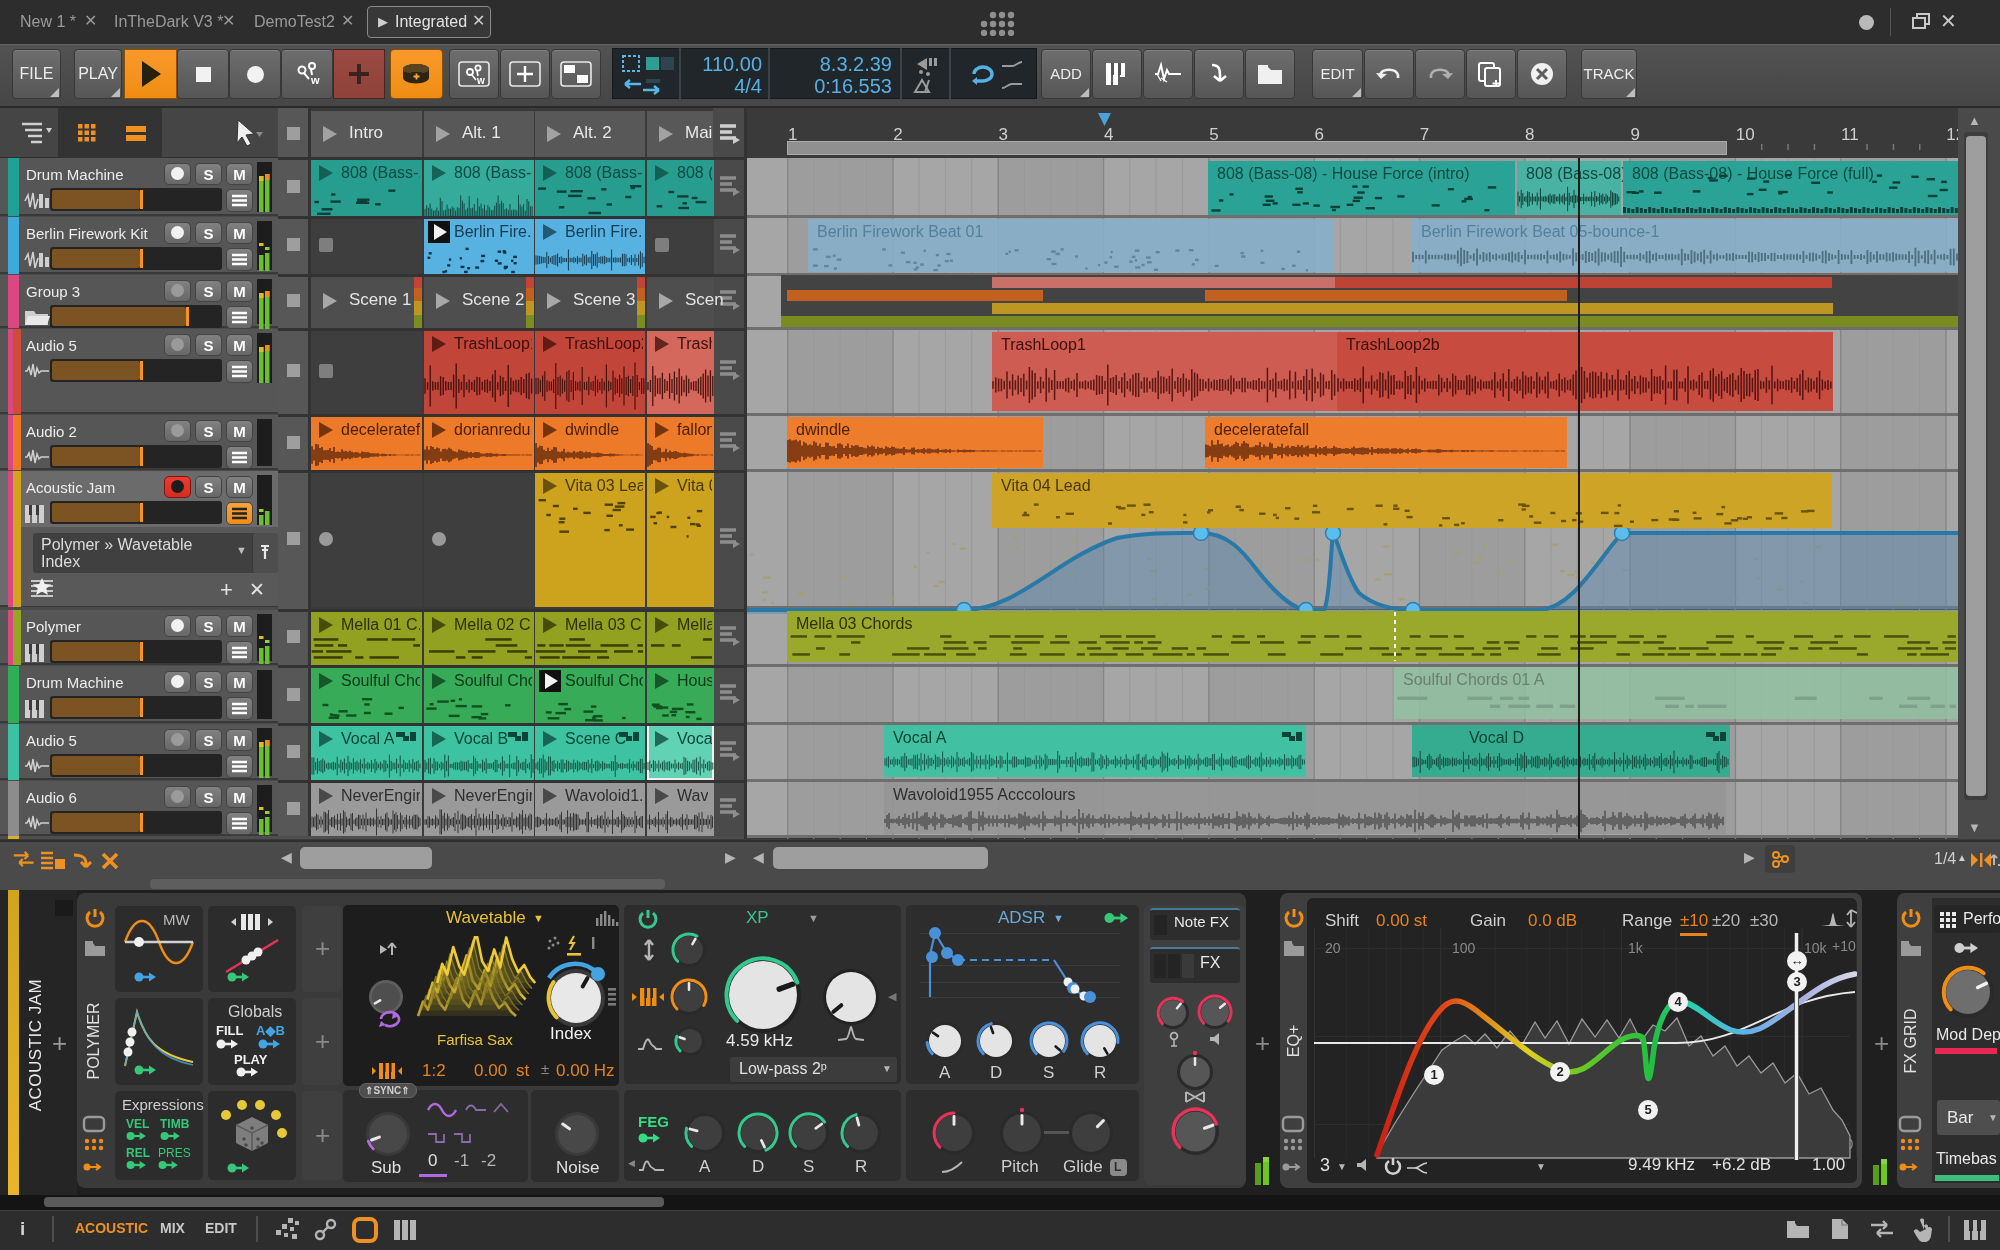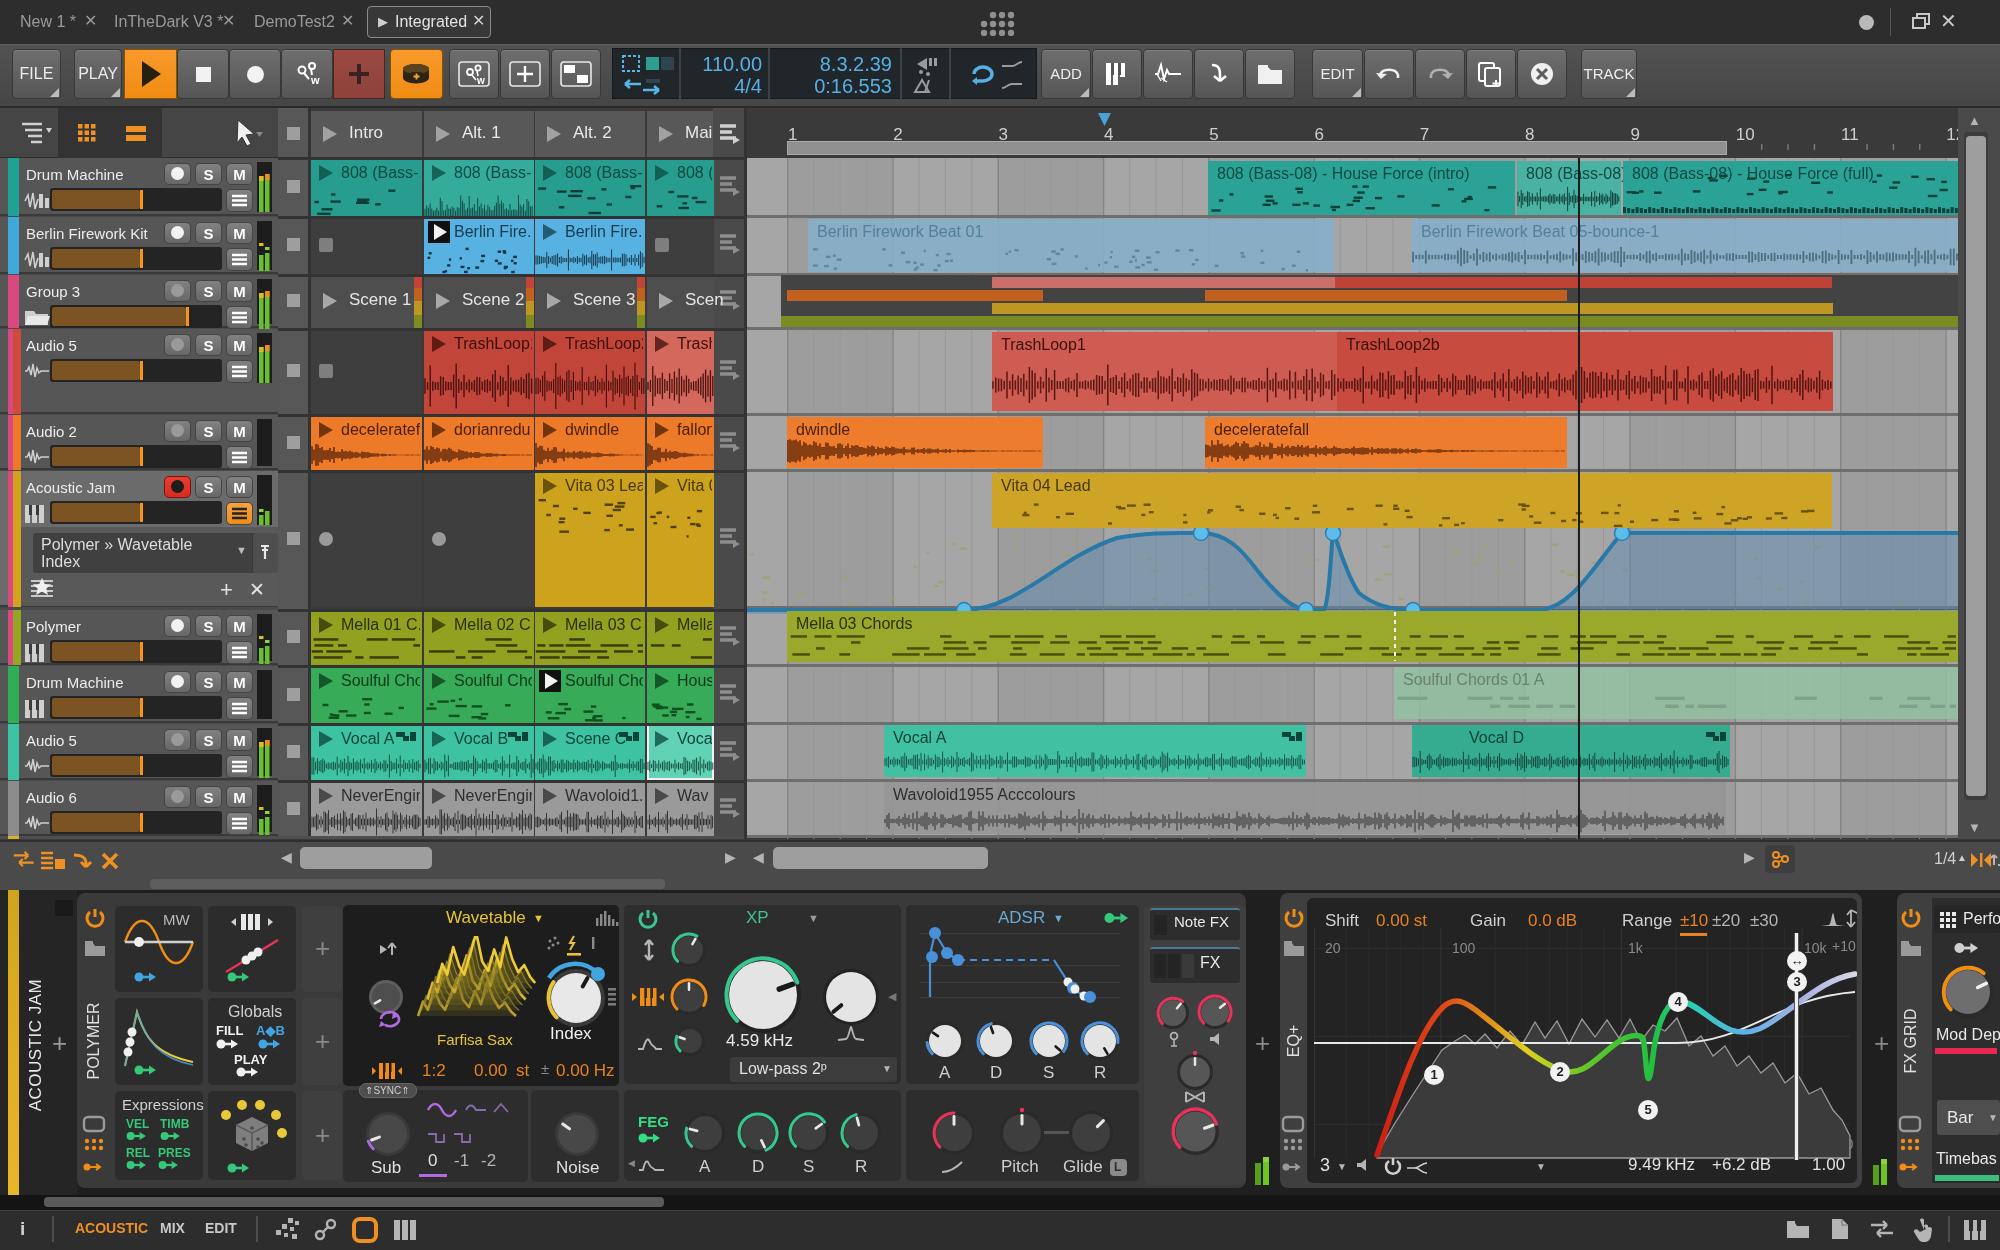--- a/index.html
+++ b/index.html
@@ -1933,21 +1933,21 @@
     <circle cx="6.6" cy="7" r="4.05" fill="#35c878"></circle>
     <path d="M8.4 7H18.3" stroke="#35c878" stroke-width="2.3400000000000003"></path>
     <path d="M15.6 2.95L21.9 7L15.6 11.05Z" fill="#35c878"></path>
   </svg>
 <div class="tx" style="left:126px;top:1146px;font-size:12px;font-weight:bold;color:#35c878">REL</div>
 <svg width="28" height="14" viewBox="0 0 28 14" style="position:absolute;left:0;top:0;left:124px;top:1158px;">
     <circle cx="6.6" cy="7" r="4.05" fill="#35c878"></circle>
     <path d="M8.4 7H18.3" stroke="#35c878" stroke-width="2.3400000000000003"></path>
     <path d="M15.6 2.95L21.9 7L15.6 11.05Z" fill="#35c878"></path>
   </svg>
-<div class="tx" style="left:158px;top:1146px;font-size:12px;font-weight:bold;color:#35c878">PRES</div>
+<div class="tx" style="left:158px;top:1146px;font-size:12px;font-weight:normal;color:#35c878">PRES</div>
 <svg width="28" height="14" viewBox="0 0 28 14" style="position:absolute;left:0;top:0;left:156px;top:1158px;">
     <circle cx="6.6" cy="7" r="4.05" fill="#35c878"></circle>
     <path d="M8.4 7H18.3" stroke="#35c878" stroke-width="2.3400000000000003"></path>
     <path d="M15.6 2.95L21.9 7L15.6 11.05Z" fill="#35c878"></path>
   </svg>
 <svg class="ab" width="88" height="64" style="left:208px;top:1097px">
     <g fill="#e8c838">
       <circle cx="18" cy="18" r="5"></circle>
       <circle cx="34" cy="8" r="5"></circle>
       <circle cx="52" cy="8" r="5"></circle>
@@ -2071,21 +2071,21 @@
 <div class="ab" style="left:419px;top:1174px;width:28px;height:3px;background:#b06ae0"></div>
 <div class="tx" style="left:454px;top:1151px;font-size:17px;color:#b5b5b5">-1</div>
 <div class="tx" style="left:481px;top:1151px;font-size:17px;color:#b5b5b5">-2</div>
 <svg width="52" height="52" style="position:absolute;left:551px;top:1108px">
     <circle cx="26.0" cy="26.0" r="22" fill="#3a3a3a"></circle>
     <circle cx="26.0" cy="26.0" r="19" fill="#484848"></circle>
     <path d="M11.7 16.0L18.5 20.8" stroke="#e8e8e8" stroke-width="3.0" stroke-linecap="round"></path>
   </svg>
 <div class="tx" style="left:556px;top:1158px;font-size:17px;color:#e0e0e0">Noise</div>
 <div class="ab" style="left:359px;top:1083px;width:58px;height:15px;background:#4e4e4e;border-radius:7px;border:1px solid #666"></div>
-<div class="tx" style="left:365px;top:1085px;font-size:10px;font-weight:normal;color:#cfcfcf">⇑SYNC⇑</div>
+<div class="tx" style="left:365px;top:1085px;font-size:10px;font-weight:bold;color:#cfcfcf">⇑SYNC⇑</div>
 <div class="ab" style="left:624px;top:905px;width:277px;height:179px;background:#2d2d2d;border-radius:5px"></div>
 <div class="tx" style="left:746px;top:908px;font-size:17px;color:#3cc48e">XP</div>
 <div class="tx" style="left:808px;top:912px;font-size:11px;color:#9a9a9a">▼</div>
 <svg class="ab" width="22" height="22" style="left:637px;top:908px">
     <path d="M11 2v8" stroke="#3cc48e" stroke-width="3"></path>
     <path d="M6 5a8 8 0 1 0 10 0" stroke="#3cc48e" stroke-width="3" fill="none"></path>
   </svg>
 <svg class="ab" width="18" height="24" style="left:640px;top:938px">
     <path d="M9 2v20M9 2L5 7M9 2l4 5M9 22l-4-5M9 22l4-5" stroke="#b5b5b5" stroke-width="2.4" fill="none"></path>
   </svg>

